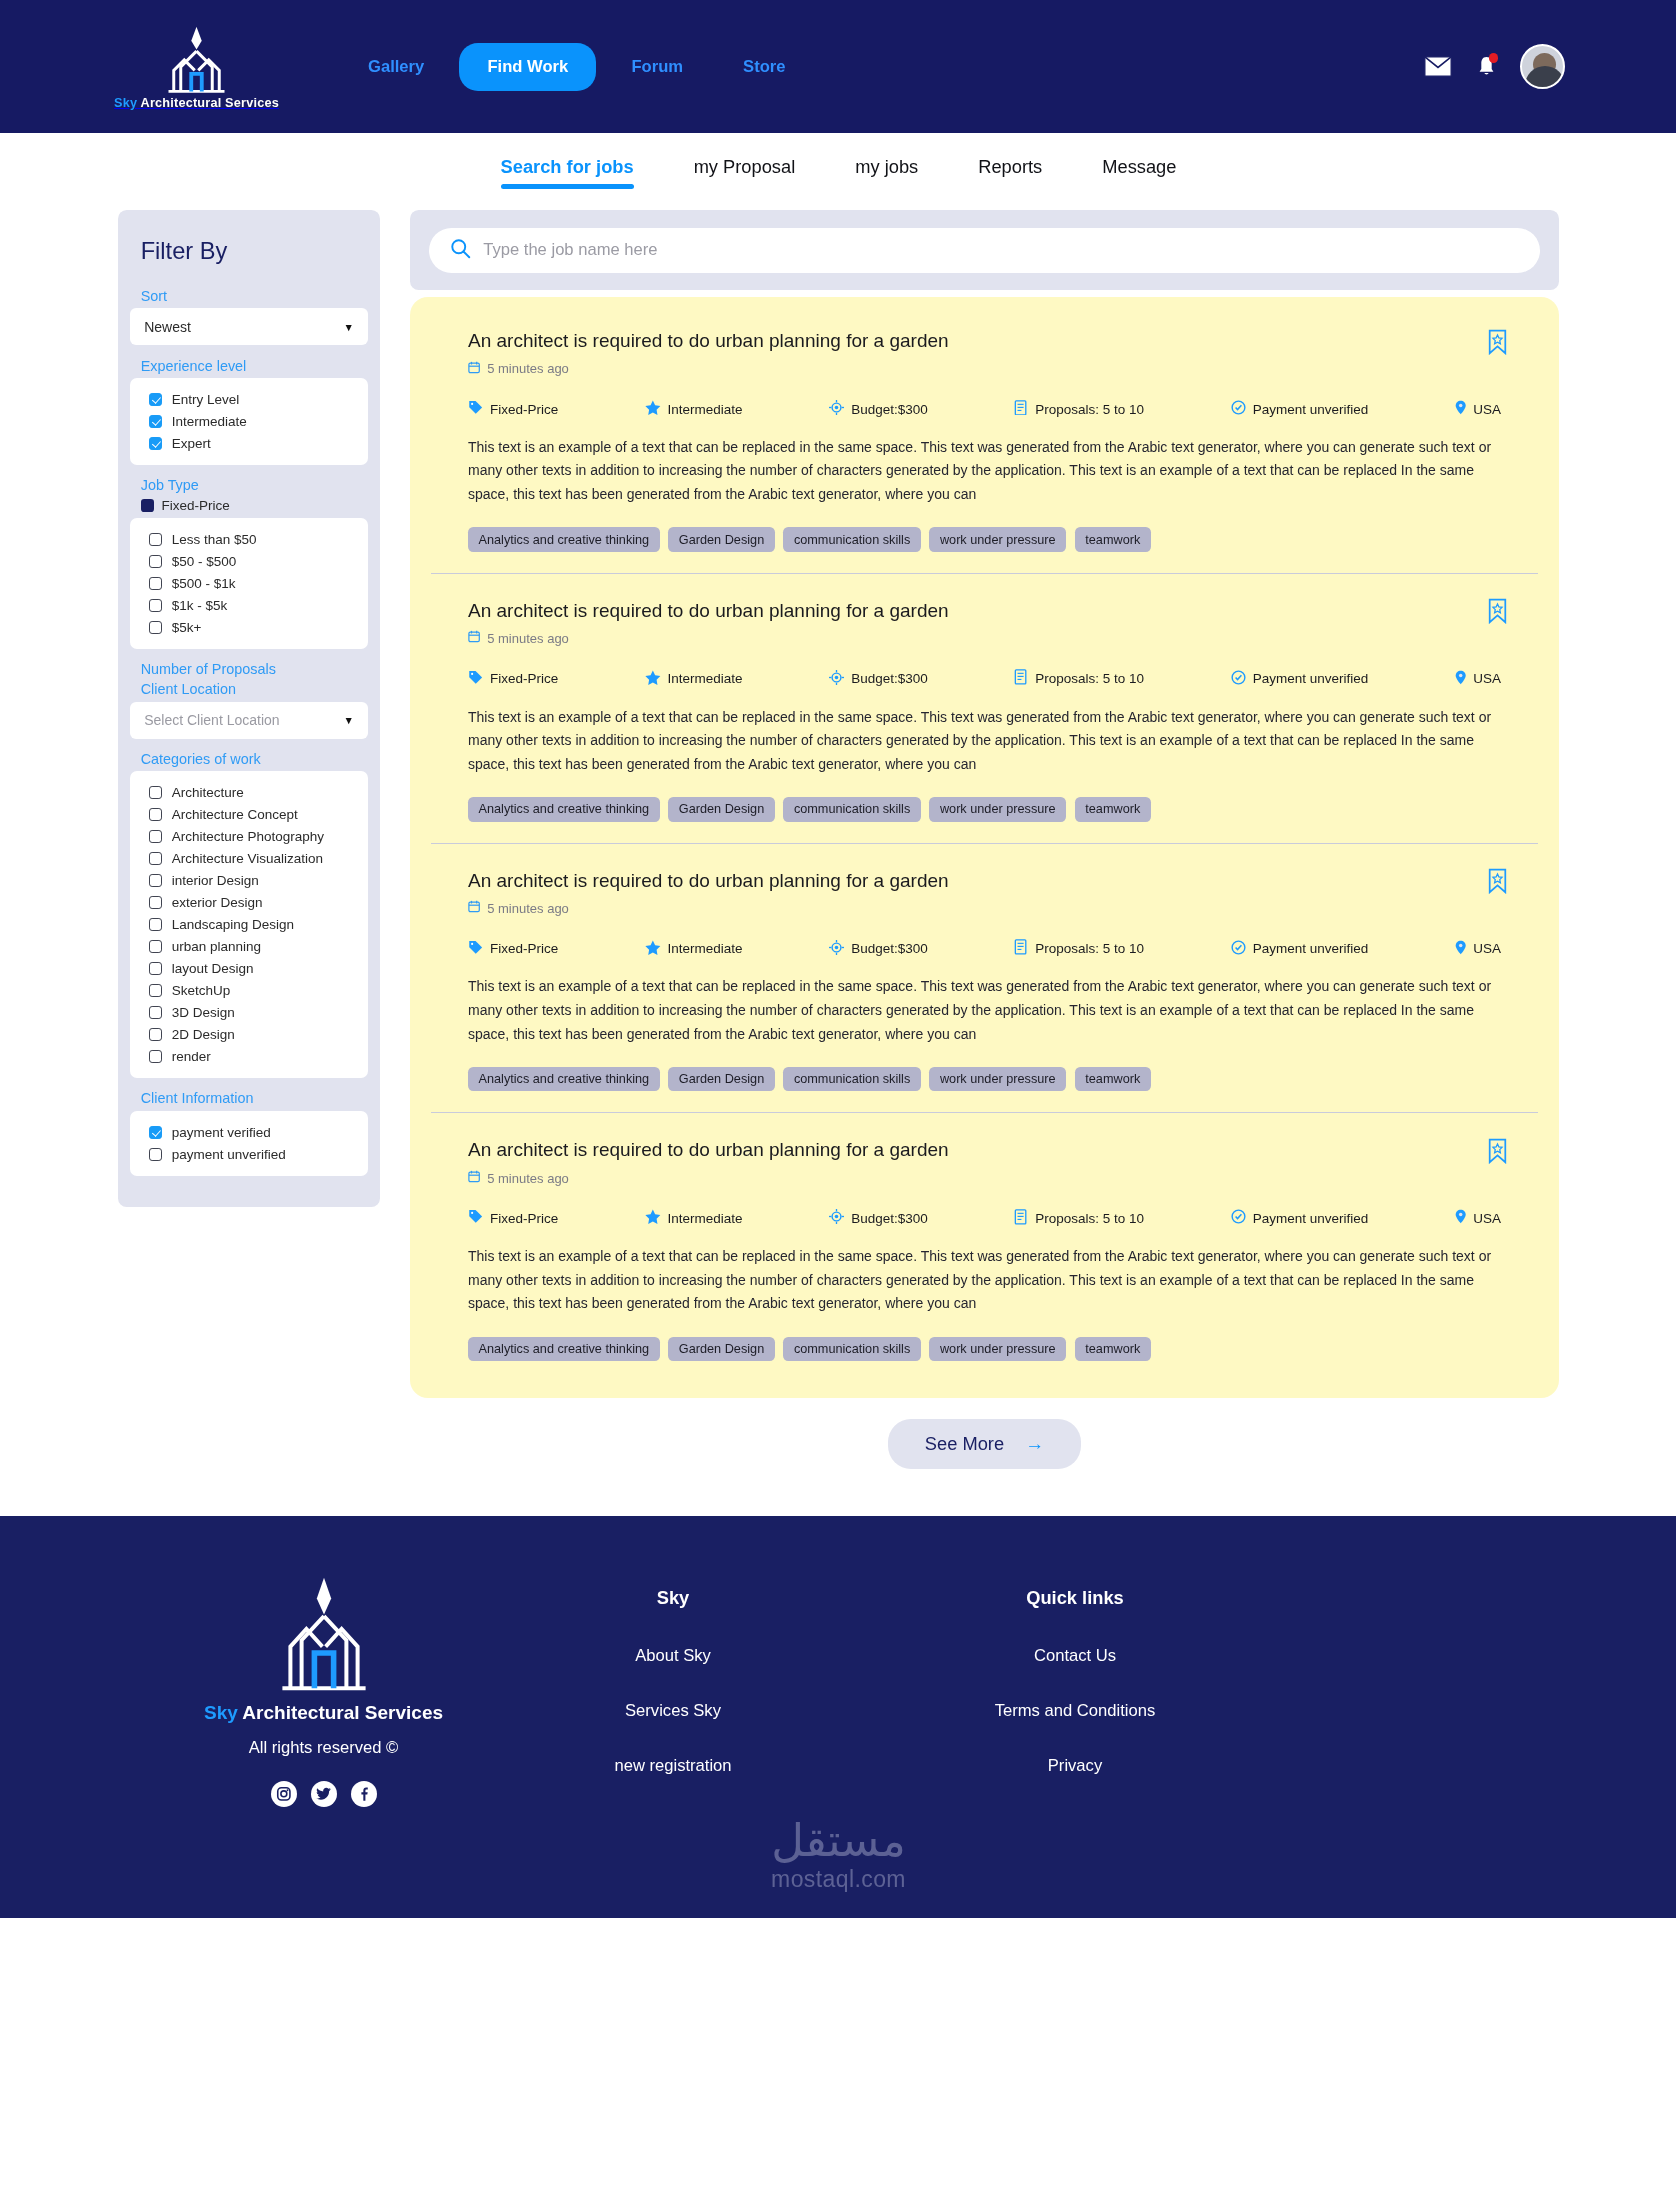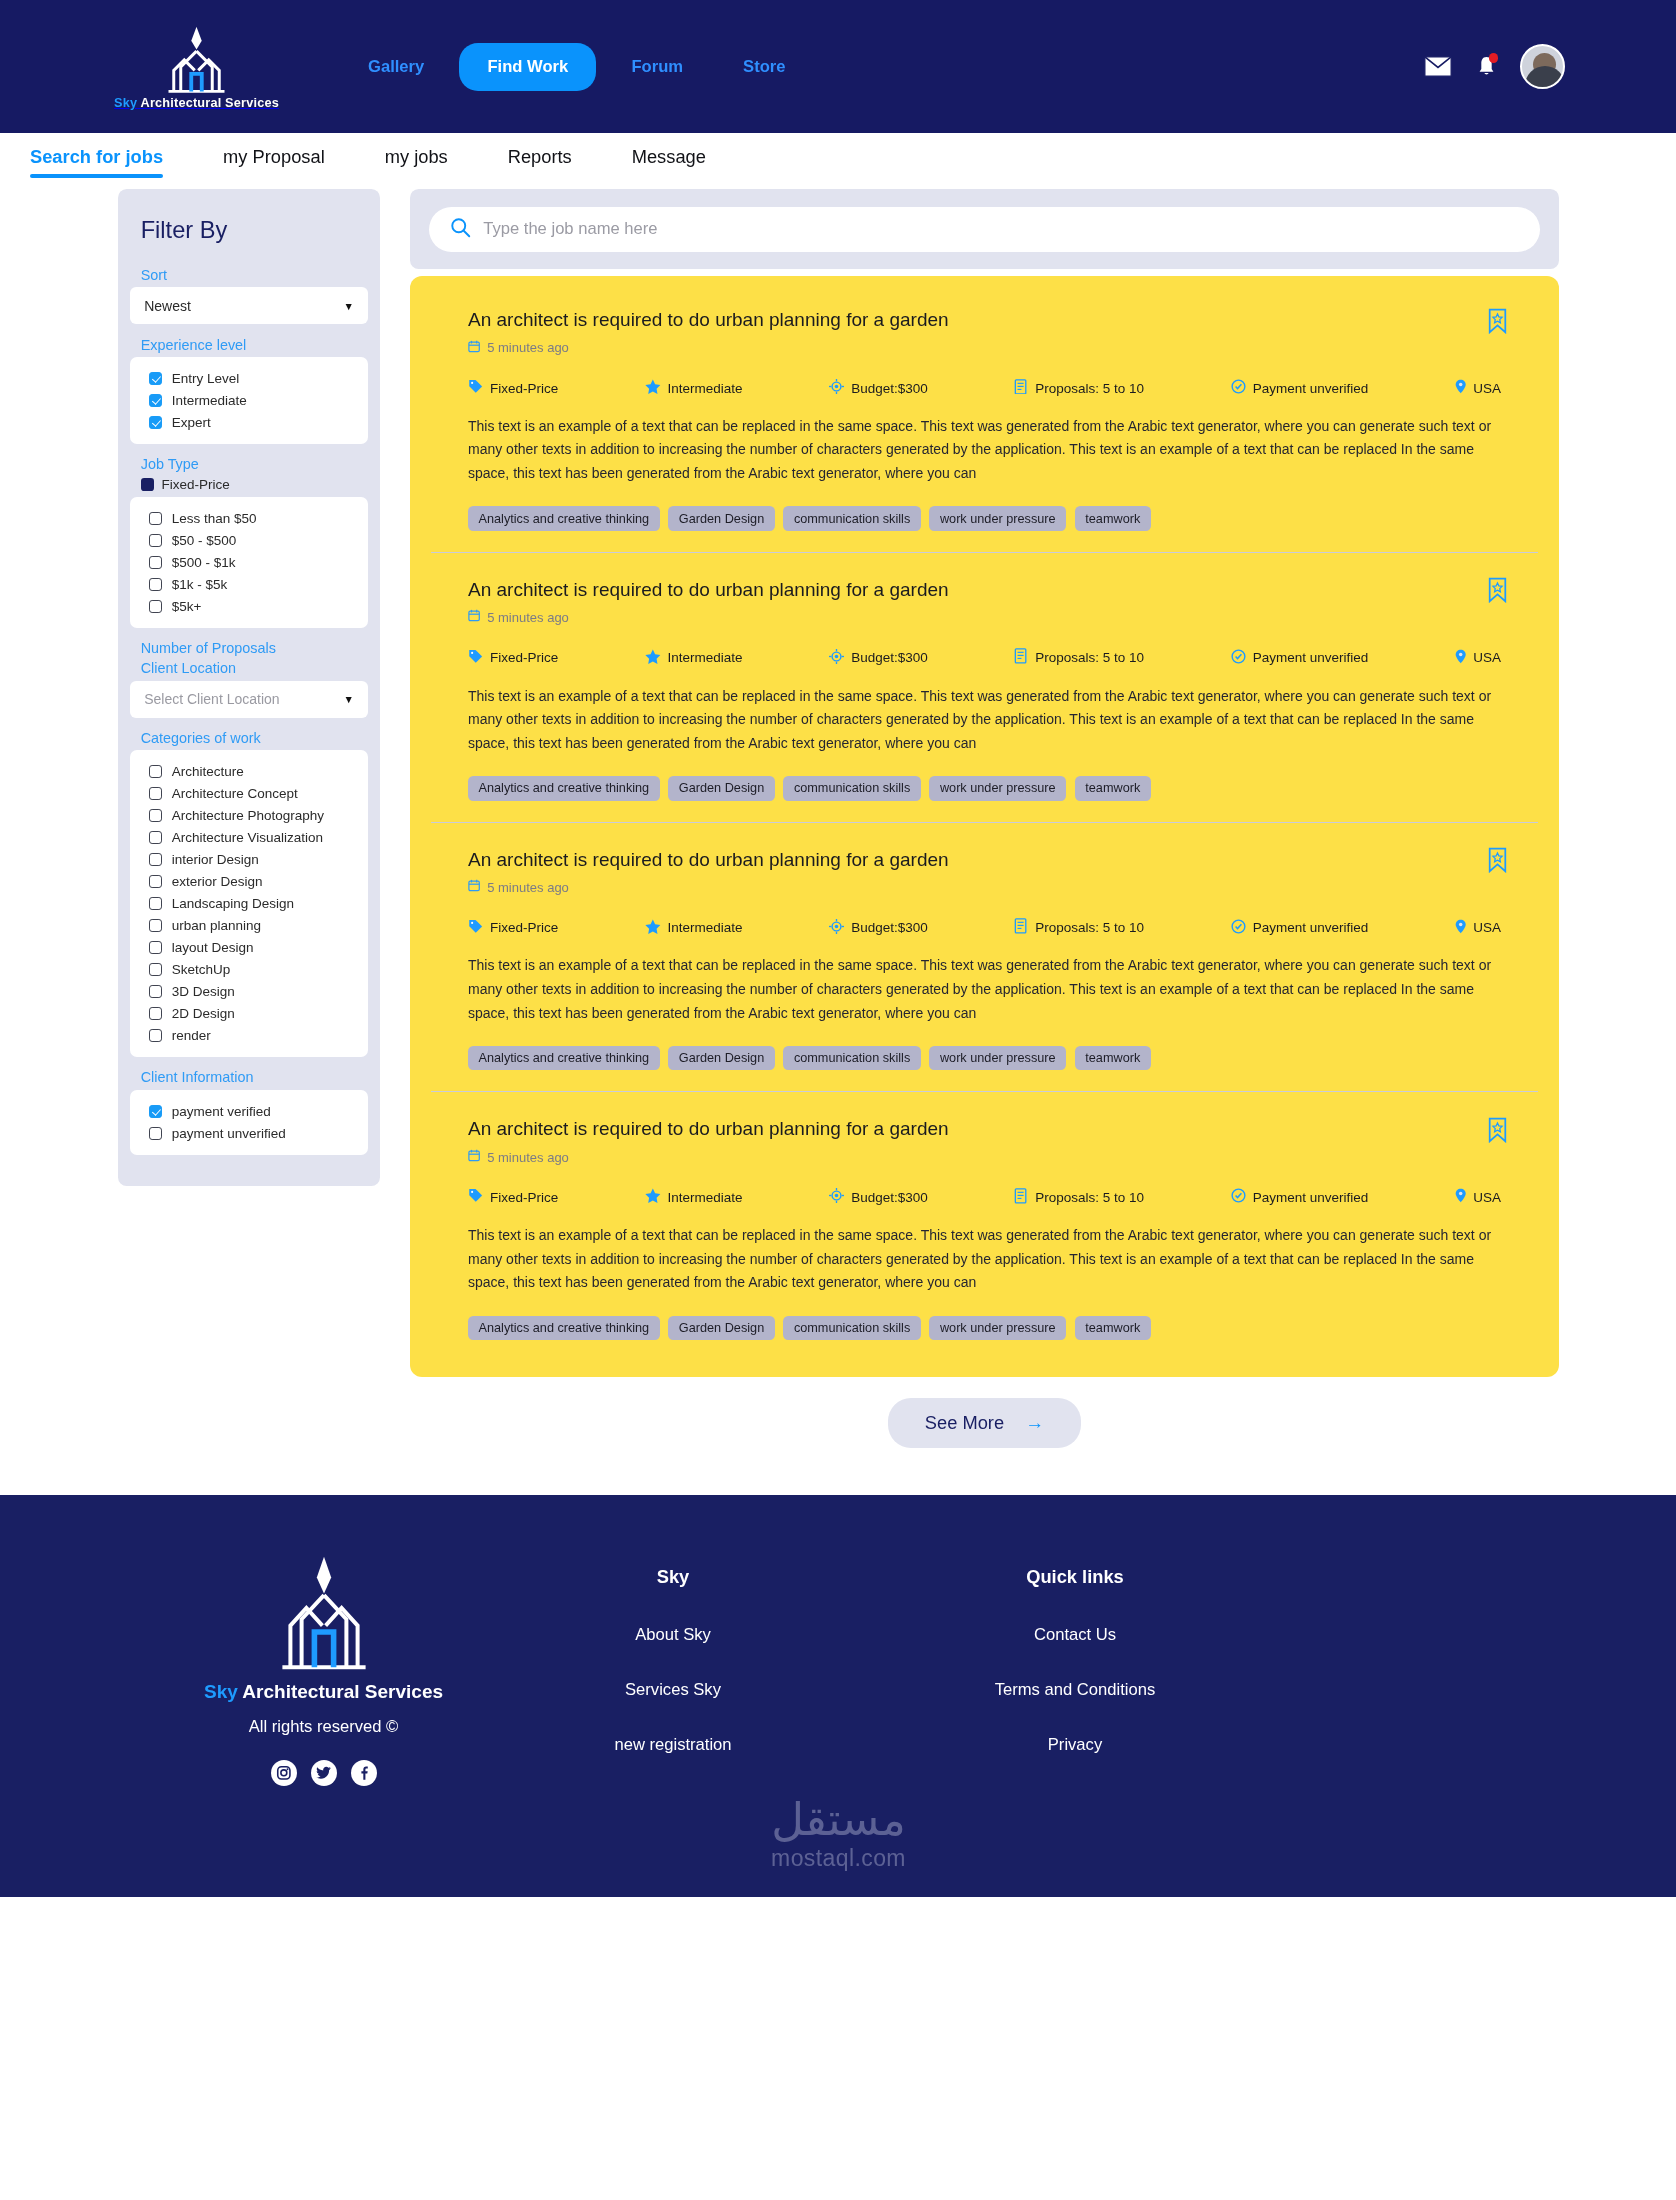--- a/index.html
+++ b/index.html
@@ -91,25 +91,25 @@
   .avatar .body {
     position: absolute;
     width: 40px; height: 23px;
     background: #3a3f4b;
     border-radius: 20px 20px 0 0;
     left: 2.6px; bottom: -1.7px;
   }
 
   
   .tabbar {
-    height: 56px;
+    height: 77px;
     background: #ffffff;
     display: flex;
     align-items: center;
-    justify-content: flex-start;
+    justify-content: center;
     gap: 0;
   }
   .tab {
     font-size: 18.3px;
     color: #111217;
     padding: 0 30px;
     position: relative;
     white-space: nowrap;
     padding-bottom: 8.7px;
     cursor: pointer;
@@ -242,22 +242,22 @@
     outline: none;
     font-size: 16.6px;
     color: #c2410c;
     font-family: "Liberation Sans", sans-serif;
     width: 100%;
     background: transparent;
   }
   .search-input::placeholder { color: #9b9ba4; }
 
   .cards-wrap {
-    background: #fde047;
-    border-radius: 12px;
+    background: #fef9c3;
+    border-radius: 18px;
     padding: 7px 21px 15.7px 21px;
   }
 
   .job-card {
     padding: 26px 37px 21px 37px;
     position: relative;
     border-bottom: 1.3px solid #c9cbdb;
   }
   .job-card:last-child { border-bottom: none; }
 

